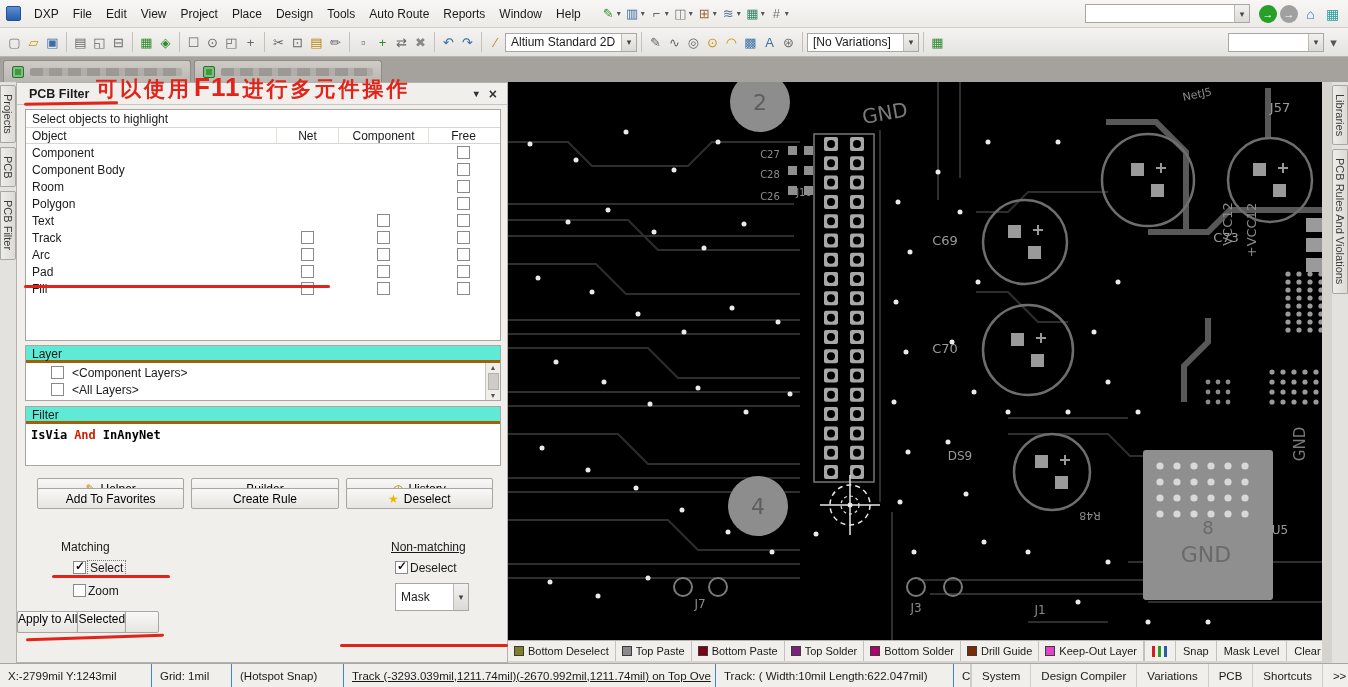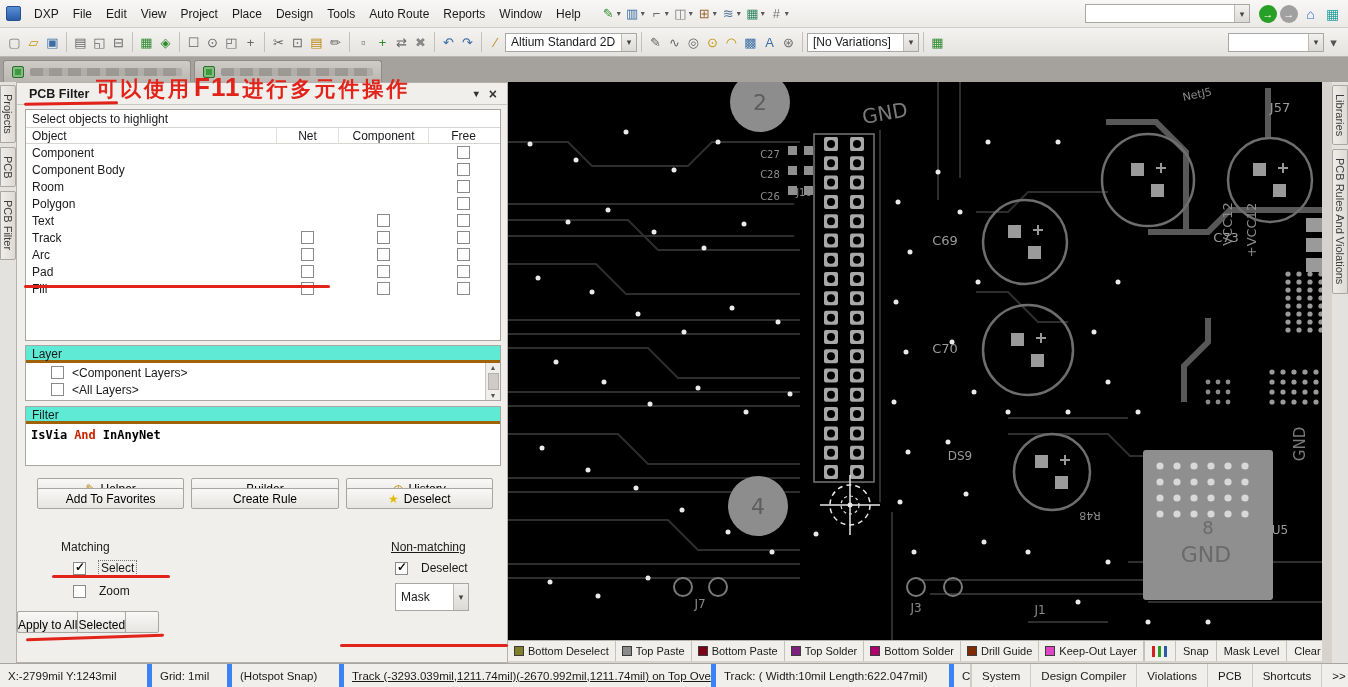--- a/index.html
+++ b/index.html
@@ -65,42 +65,42 @@
 .filterbox{position:absolute;left:8px;top:323px;width:476px;height:60px;border:1px solid #a9a6a1;background:#fff}
 .query{padding:4px 5px;font-family:"DejaVu Sans Mono",monospace;font-size:12px;font-weight:bold}
 .query span{margin-right:7px}
 .brow{position:absolute;left:20px;width:456px;display:flex;gap:7px}
 .r1{top:395px}.r2{top:405px}
 .pbtn{flex:1;height:21px;background:linear-gradient(#f9f8f7,#e7e5e1);border:1px solid #a9a6a1;border-radius:2px;font-size:12px;font-family:inherit;display:flex;align-items:center;justify-content:center;gap:5px;white-space:nowrap}
 .bic{font-size:12px}
 .match-label{position:absolute}
 #lbl-matching{left:44px;top:457px}
 #lbl-nonmatching{left:374px;top:457px;text-decoration:underline}
-.cbrow{position:absolute;display:flex;align-items:center;gap:13px}
+.cbrow{position:absolute;display:flex;gap:2px}
 #cb-select{left:56px;top:478px}
 #cb-zoom{left:56px;top:501px}
 #cb-deselect{left:378px;top:478px}
 #cb-select .txt{outline:1px dotted #777;padding:0 2px}
 .mask-combo{position:absolute;left:378px;top:500px;width:74px;height:28px}
-.bbtn{position:absolute;top:528px;height:22px;background:linear-gradient(#f9f8f7,#e7e5e1);border:1px solid #a9a6a1;border-radius:2px;font-size:12px;font-family:inherit;display:flex;align-items:flex-end;justify-content:center;gap:5px}
+.bbtn{position:absolute;top:528px;height:22px;background:linear-gradient(#f9f8f7,#e7e5e1);border:1px solid #a9a6a1;border-radius:2px;font-size:12px;font-family:inherit;display:flex;align-items:flex-start;justify-content:center;gap:5px}
 #btn-clear{left:14px;width:128px}
 .pstatus{position:absolute;left:0;bottom:0;width:100%;height:18px;border-top:1px solid #b5b2ad;background:#f1efec;padding:2px 6px}
 
 
 #canvas{position:absolute;left:508px;top:82px;width:814px;height:558px;background:#000;overflow:hidden}
 #layerbar{position:absolute;left:508px;top:640px;width:814px;height:21px;background:#f1efec;border-top:1px solid #b5b2ad;display:flex;align-items:center;font-size:11px;overflow:hidden}
 .ltab{display:flex;align-items:center;gap:4px;padding:0 6px;height:100%;border-right:1px solid #c5c2bd;white-space:nowrap}
 .lsq{width:10px;height:10px;border:1px solid #3e3c3a;flex:none}
 .lb-right{margin-left:auto;display:flex;align-items:center;height:100%}
 .lb-ctl{padding:0 7px;border-left:1px solid #c5c2bd;height:100%;display:flex;align-items:center;white-space:nowrap;gap:2px}
 .lcbar{width:3px;height:11px;display:inline-block;margin-right:1px}
 
 
 #statusbar{position:absolute;left:0;top:663px;width:1348px;height:24px;background:#f1efec;border-top:1px solid #a9a6a1;display:flex;align-items:stretch;font-size:11.5px}
-.sb-sec{display:flex;align-items:center;padding:0 8px;border-right:5px solid #3b82f6;white-space:nowrap;overflow:hidden;flex:none}
+.sb-sec{display:flex;align-items:center;padding:0 8px;border-right:1px solid #3b82f6;white-space:nowrap;overflow:hidden;flex:none}
 .sb-fill{flex:1;border-right:1px solid #cfccc7;display:flex;align-items:center;padding:0 8px;white-space:nowrap;overflow:hidden}
 .sb-btn{display:flex;align-items:center;padding:0 10px;border-left:1px solid #cfccc7;white-space:nowrap;flex:none}
 
 
 .ann-text{position:absolute;left:96px;top:72px;color:#e2231a;font-weight:bold;font-size:21px;letter-spacing:3px;white-space:nowrap;z-index:60}
 .ann-text b{font-size:26px;padding:0 2px;letter-spacing:1px}
 .ul{position:absolute;height:3px;background:#e2231a;border-radius:2px;z-index:60}
 #ul-title{left:24px;top:102px;width:94px;transform:rotate(-1deg)}
 #ul-via{left:24px;top:285px;width:306px}
 #ul-select{left:52px;top:575px;width:118px}
@@ -818,21 +818,21 @@
 
   <div id="statusbar">
       <div class="sb-sec" style="width: 152px;">X:-2799mil Y:1243mil</div>
       <div class="sb-sec" style="width: 80px;">Grid: 1mil</div>
       <div class="sb-sec" style="width: 112px;">(Hotspot Snap)</div>
       <div class="sb-sec" style="width: 372px; text-decoration: underline;">Track (-3293.039mil,1211.74mil)(-2670.992mil,1211.74mil) on Top Ove</div>
       <div class="sb-sec" style="width: 238px;">Track: ( Width:10mil Length:622.047mil)</div>
       <div class="sb-fill">Component J8 C</div>
       <div class="sb-btn">System</div>
       <div class="sb-btn">Design Compiler</div>
-      <div class="sb-btn">Violations</div>
+      <div class="sb-btn">Variations</div>
       <div class="sb-btn">PCB</div>
       <div class="sb-btn">Shortcuts</div>
       <div class="sb-btn">&gt;&gt;</div>
     </div>
 
   <div class="ann-text">
     <span>可以使用</span><b>F11</b><span>进行多元件操作</span>
   </div>
   <div class="ul" id="ul-title"></div>
   <div class="ul" id="ul-via"></div>

